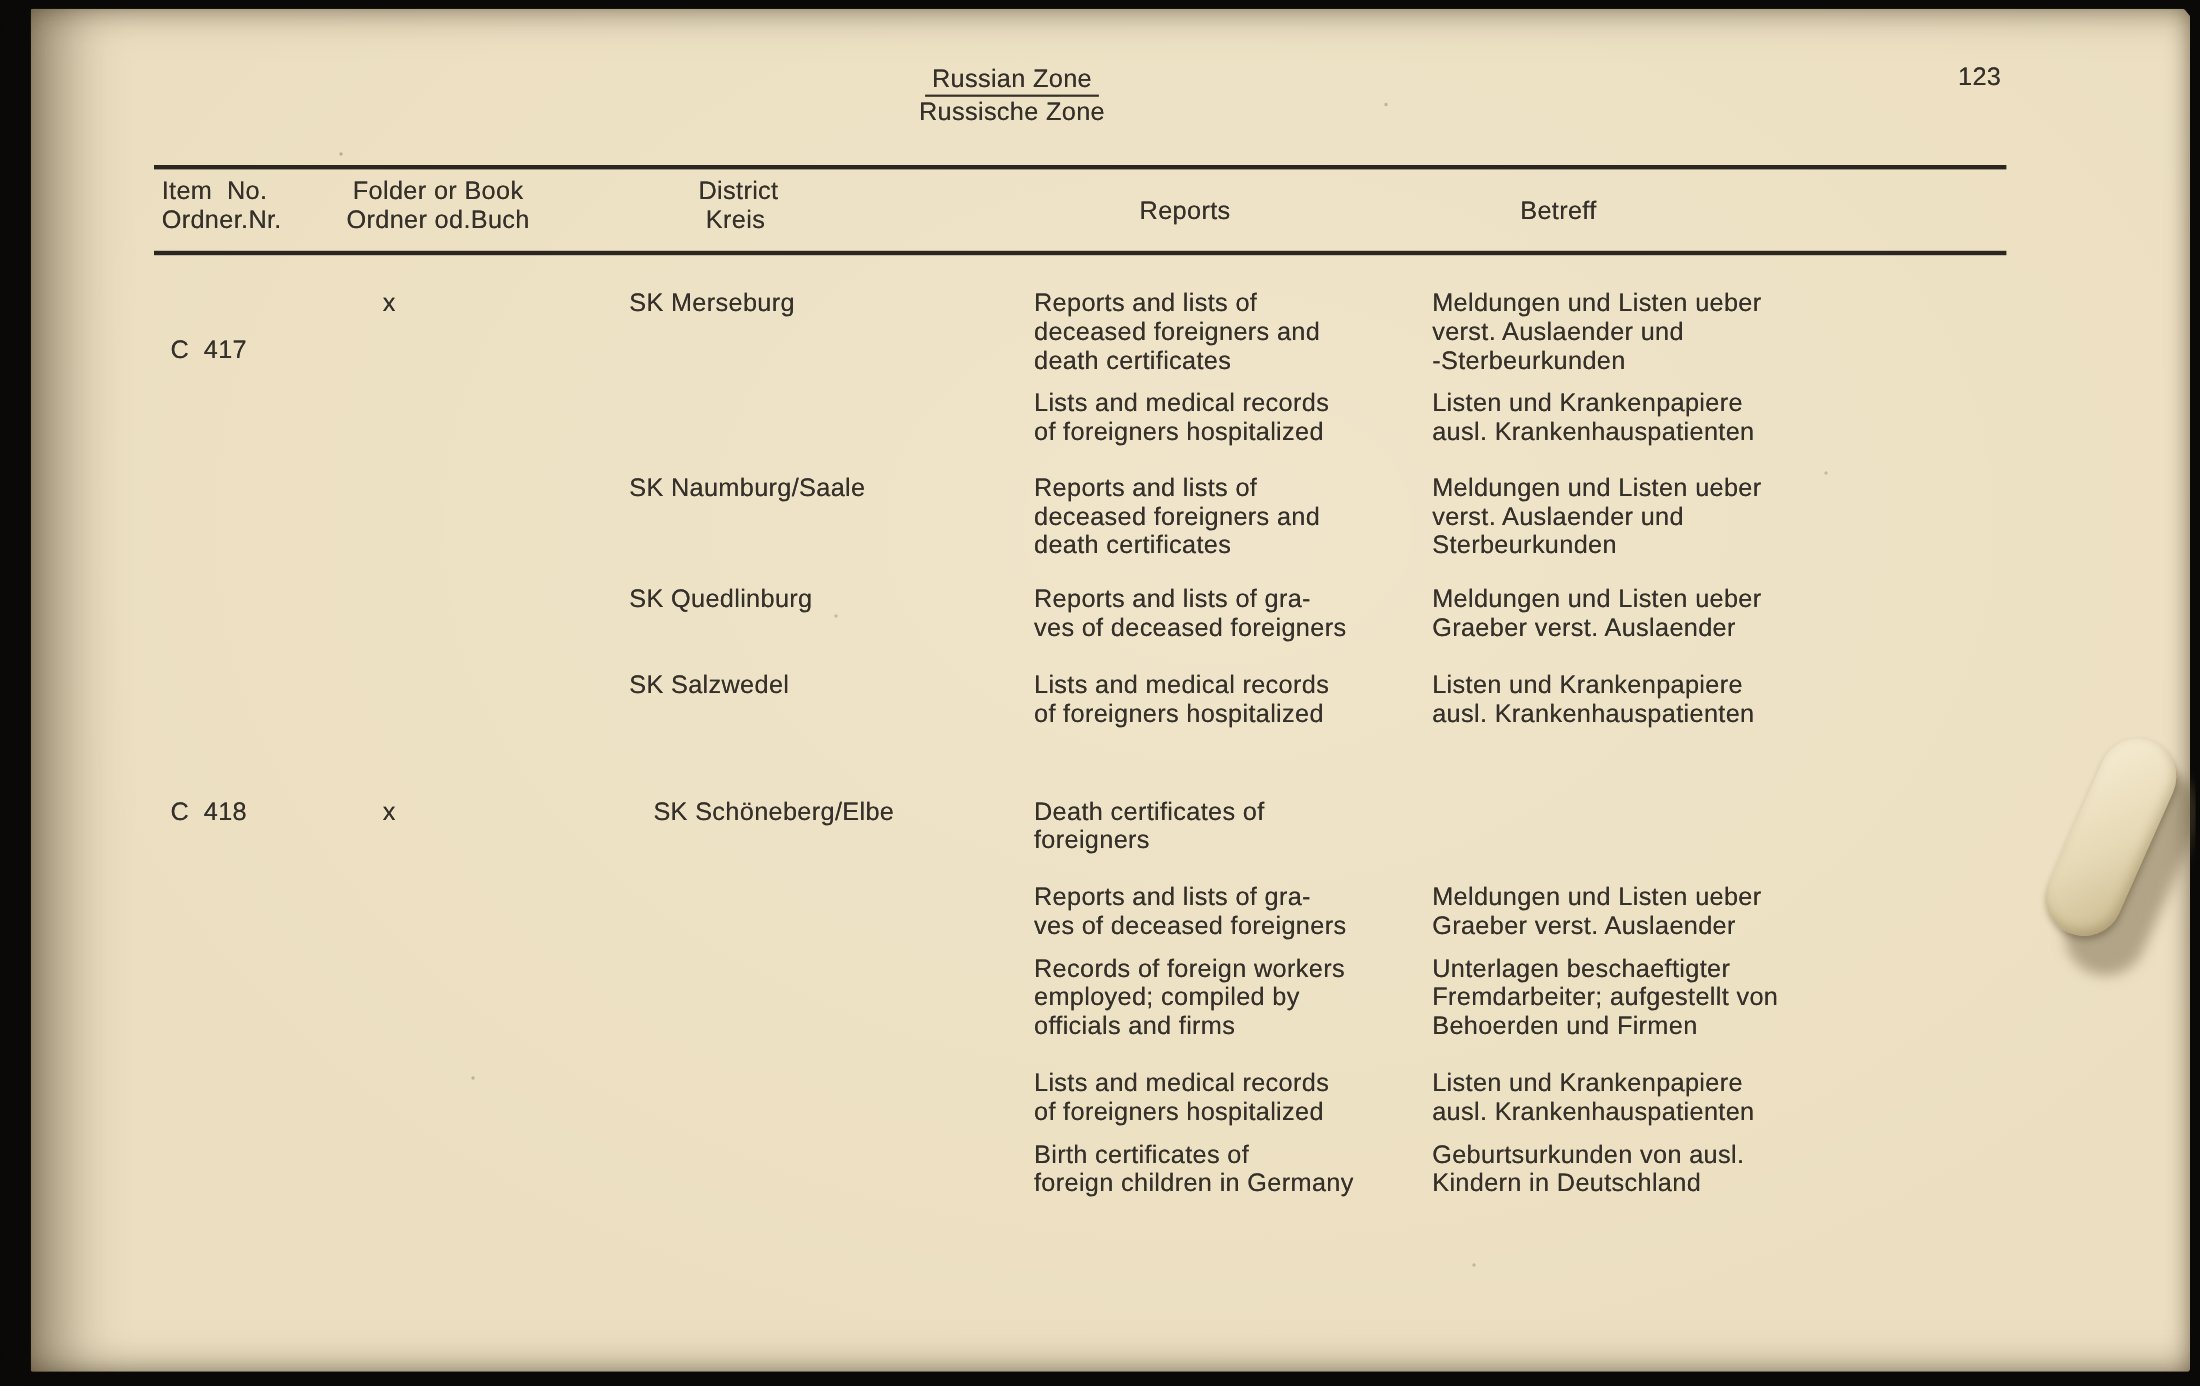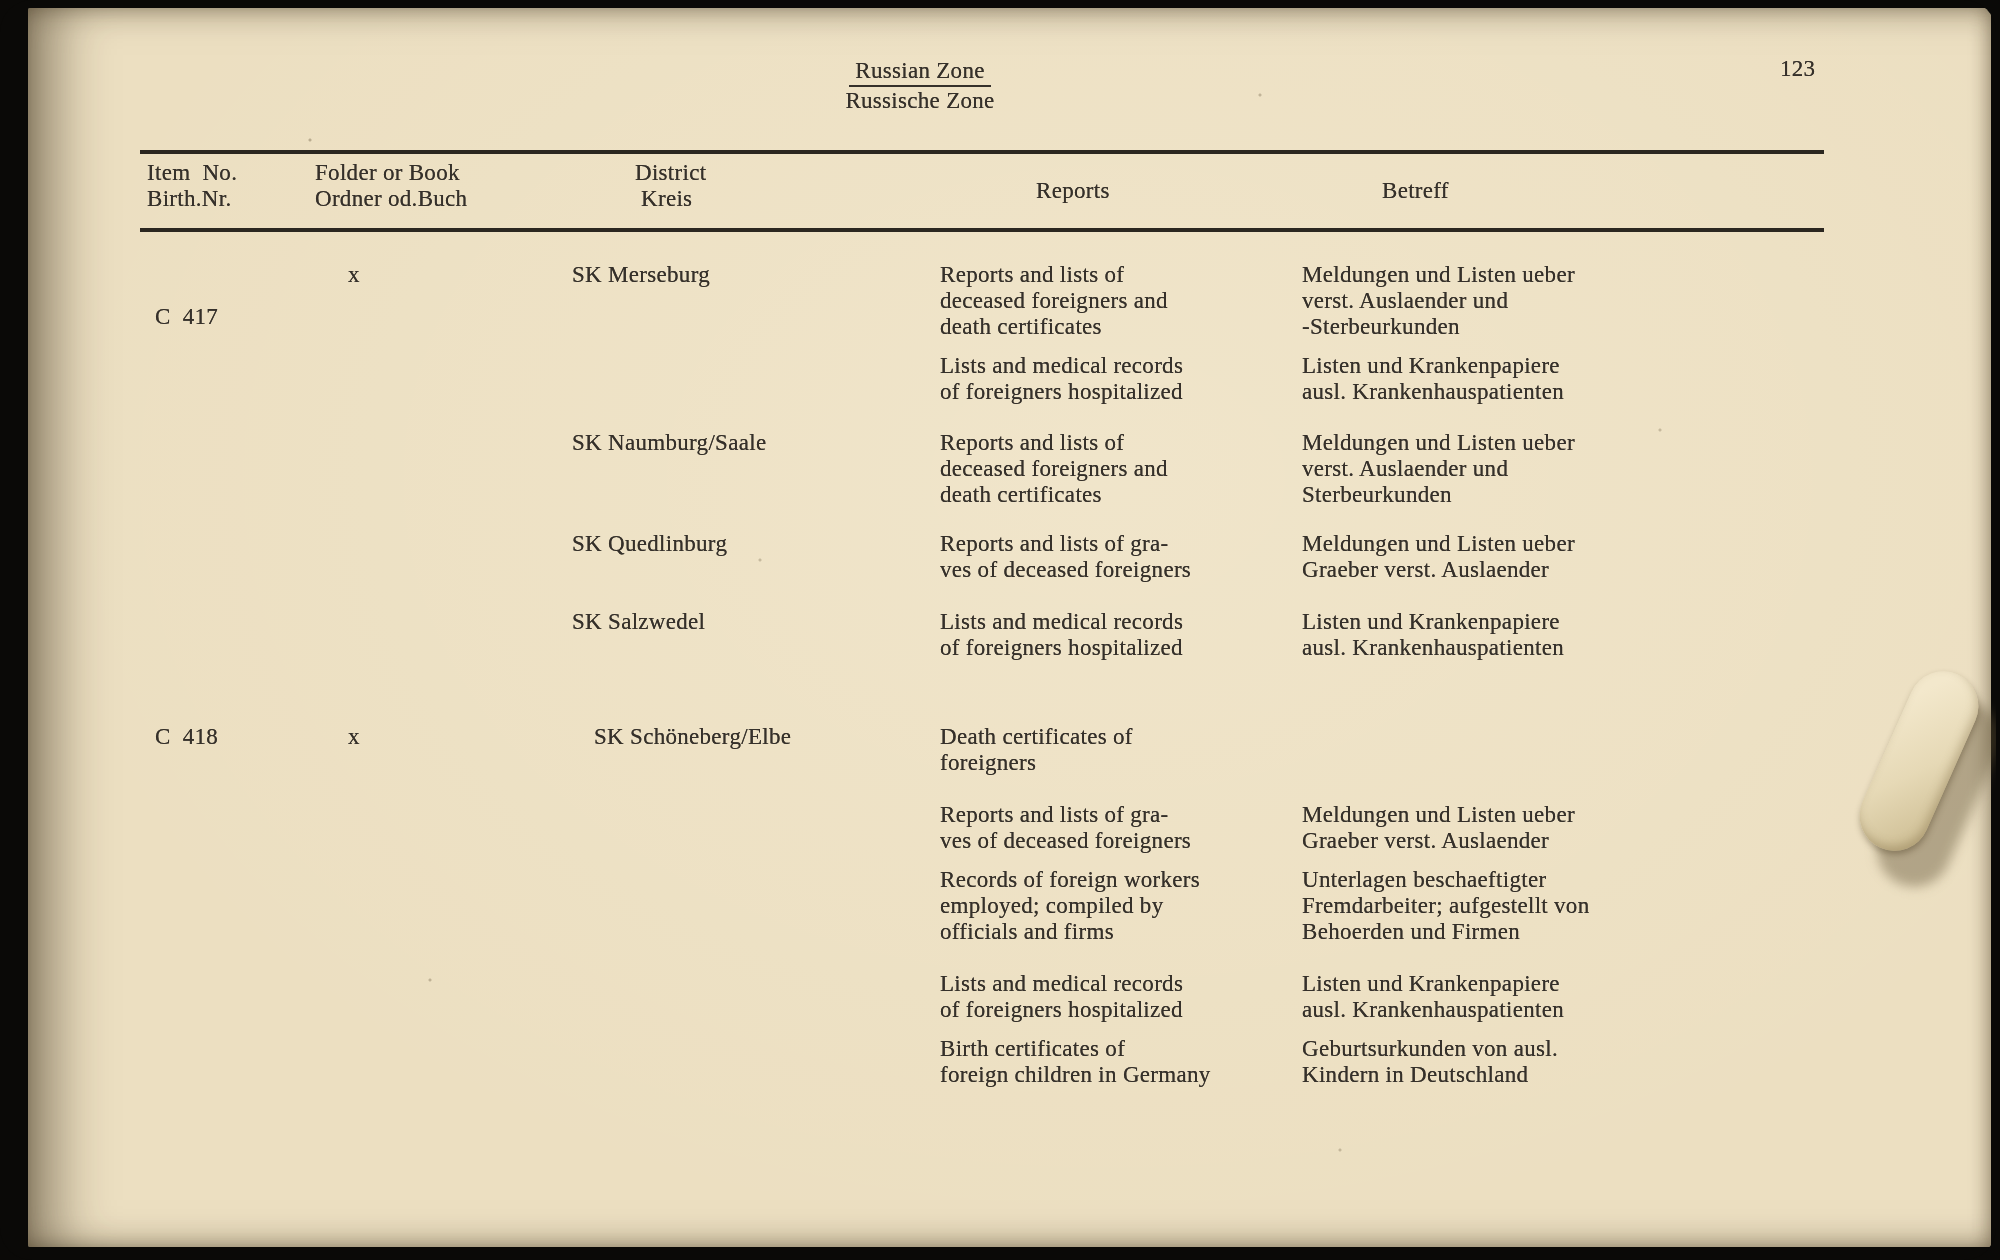--- a/index.html
+++ b/index.html
@@ -1,19 +1,19 @@
 <!DOCTYPE html>
 <html><head>
 <meta charset="utf-8">
 <style>
   html,body { margin:0; padding:0; background:#0a0907; }
   .stage {
     position:relative; width:1996px; height:1260px; overflow:hidden;
     background:#0a0907;
-    font-family:Liberation Serif, serif;
+    font-family:Liberation Sans, sans-serif;
     border-radius:32px;
   }
   .page {
     position:absolute; left:28px; top:8px; right:5px; bottom:13px;
     background:
       radial-gradient(ellipse at 55% 38%, rgba(255,250,235,0.22), rgba(0,0,0,0) 72%),
       #ecdfc1;
     box-shadow:
       inset 48px 0 60px -25px rgba(45,32,12,0.55),
       inset -10px 0 20px -8px rgba(45,32,12,0.35),
@@ -61,22 +61,22 @@
   <div class="speckles"></div>
 
   <div class="txt title-wrap" style="top:58px;"><span class="title-underline">Russian Zone</span></div>
   <div class="txt title-wrap" style="top:88px;">Russische Zone</div>
   <div class="txt" style="left:1780px; top:56px;">123</div>
 
   <div class="rule" style="top:150px;"></div>
   <div class="rule" style="top:228px;"></div>
 
   <div class="txt" style="left:147px;  top:160px;">Item  No.
-Birth.Nr.</div>
-  <div class="txt" style="left:315px;  top:160px;">Folder or Book
+Ordner.Nr.</div>
+  <div class="txt" style="left:315px;  top:160px;text-align:center;">Folder or Book
 Ordner od.Buch</div>
   <div class="txt" style="left:635px;  top:160px;">District
  Kreis</div>
   <div class="txt" style="left:1036px; top:178px;">Reports</div>
   <div class="txt" style="left:1382px; top:178px;">Betreff</div>
 
   <div class="txt" style="left:155px; top:262px;margin-top:42px;">C  417</div>
   <div class="txt" style="left:348px; top:262px;">x</div>
 
   <div class="txt" style="left:572px;  top:262px;">SK Merseburg</div>

